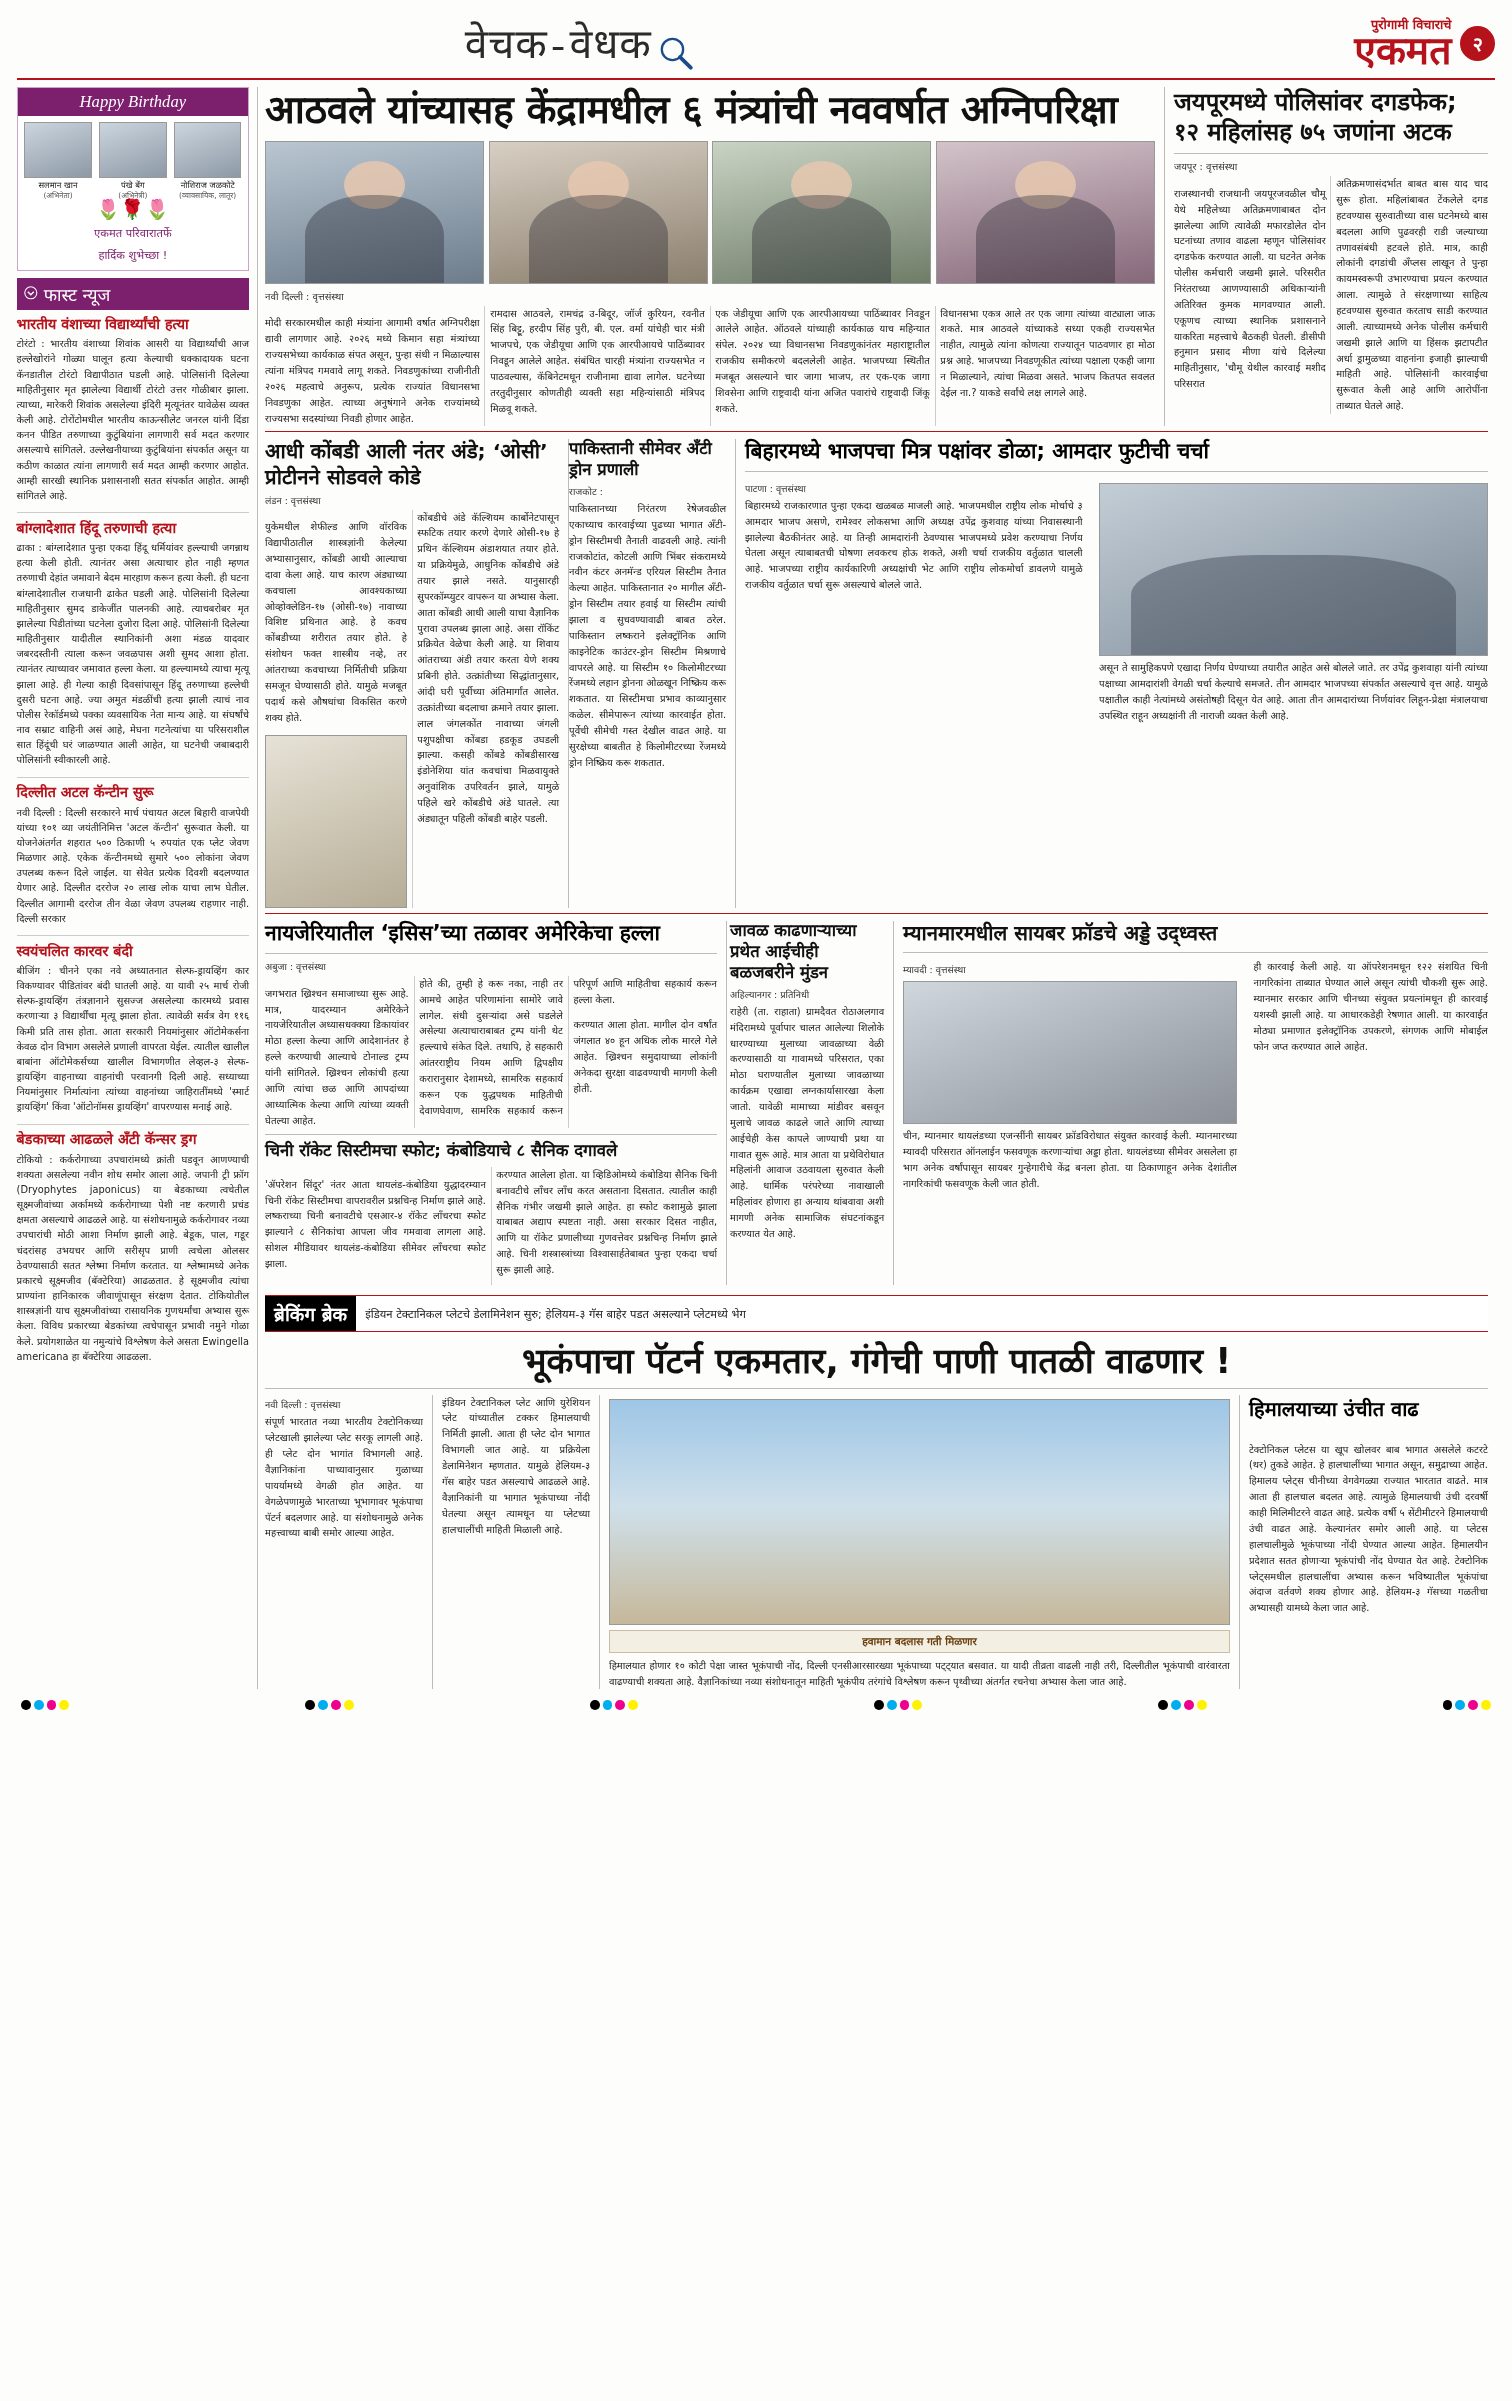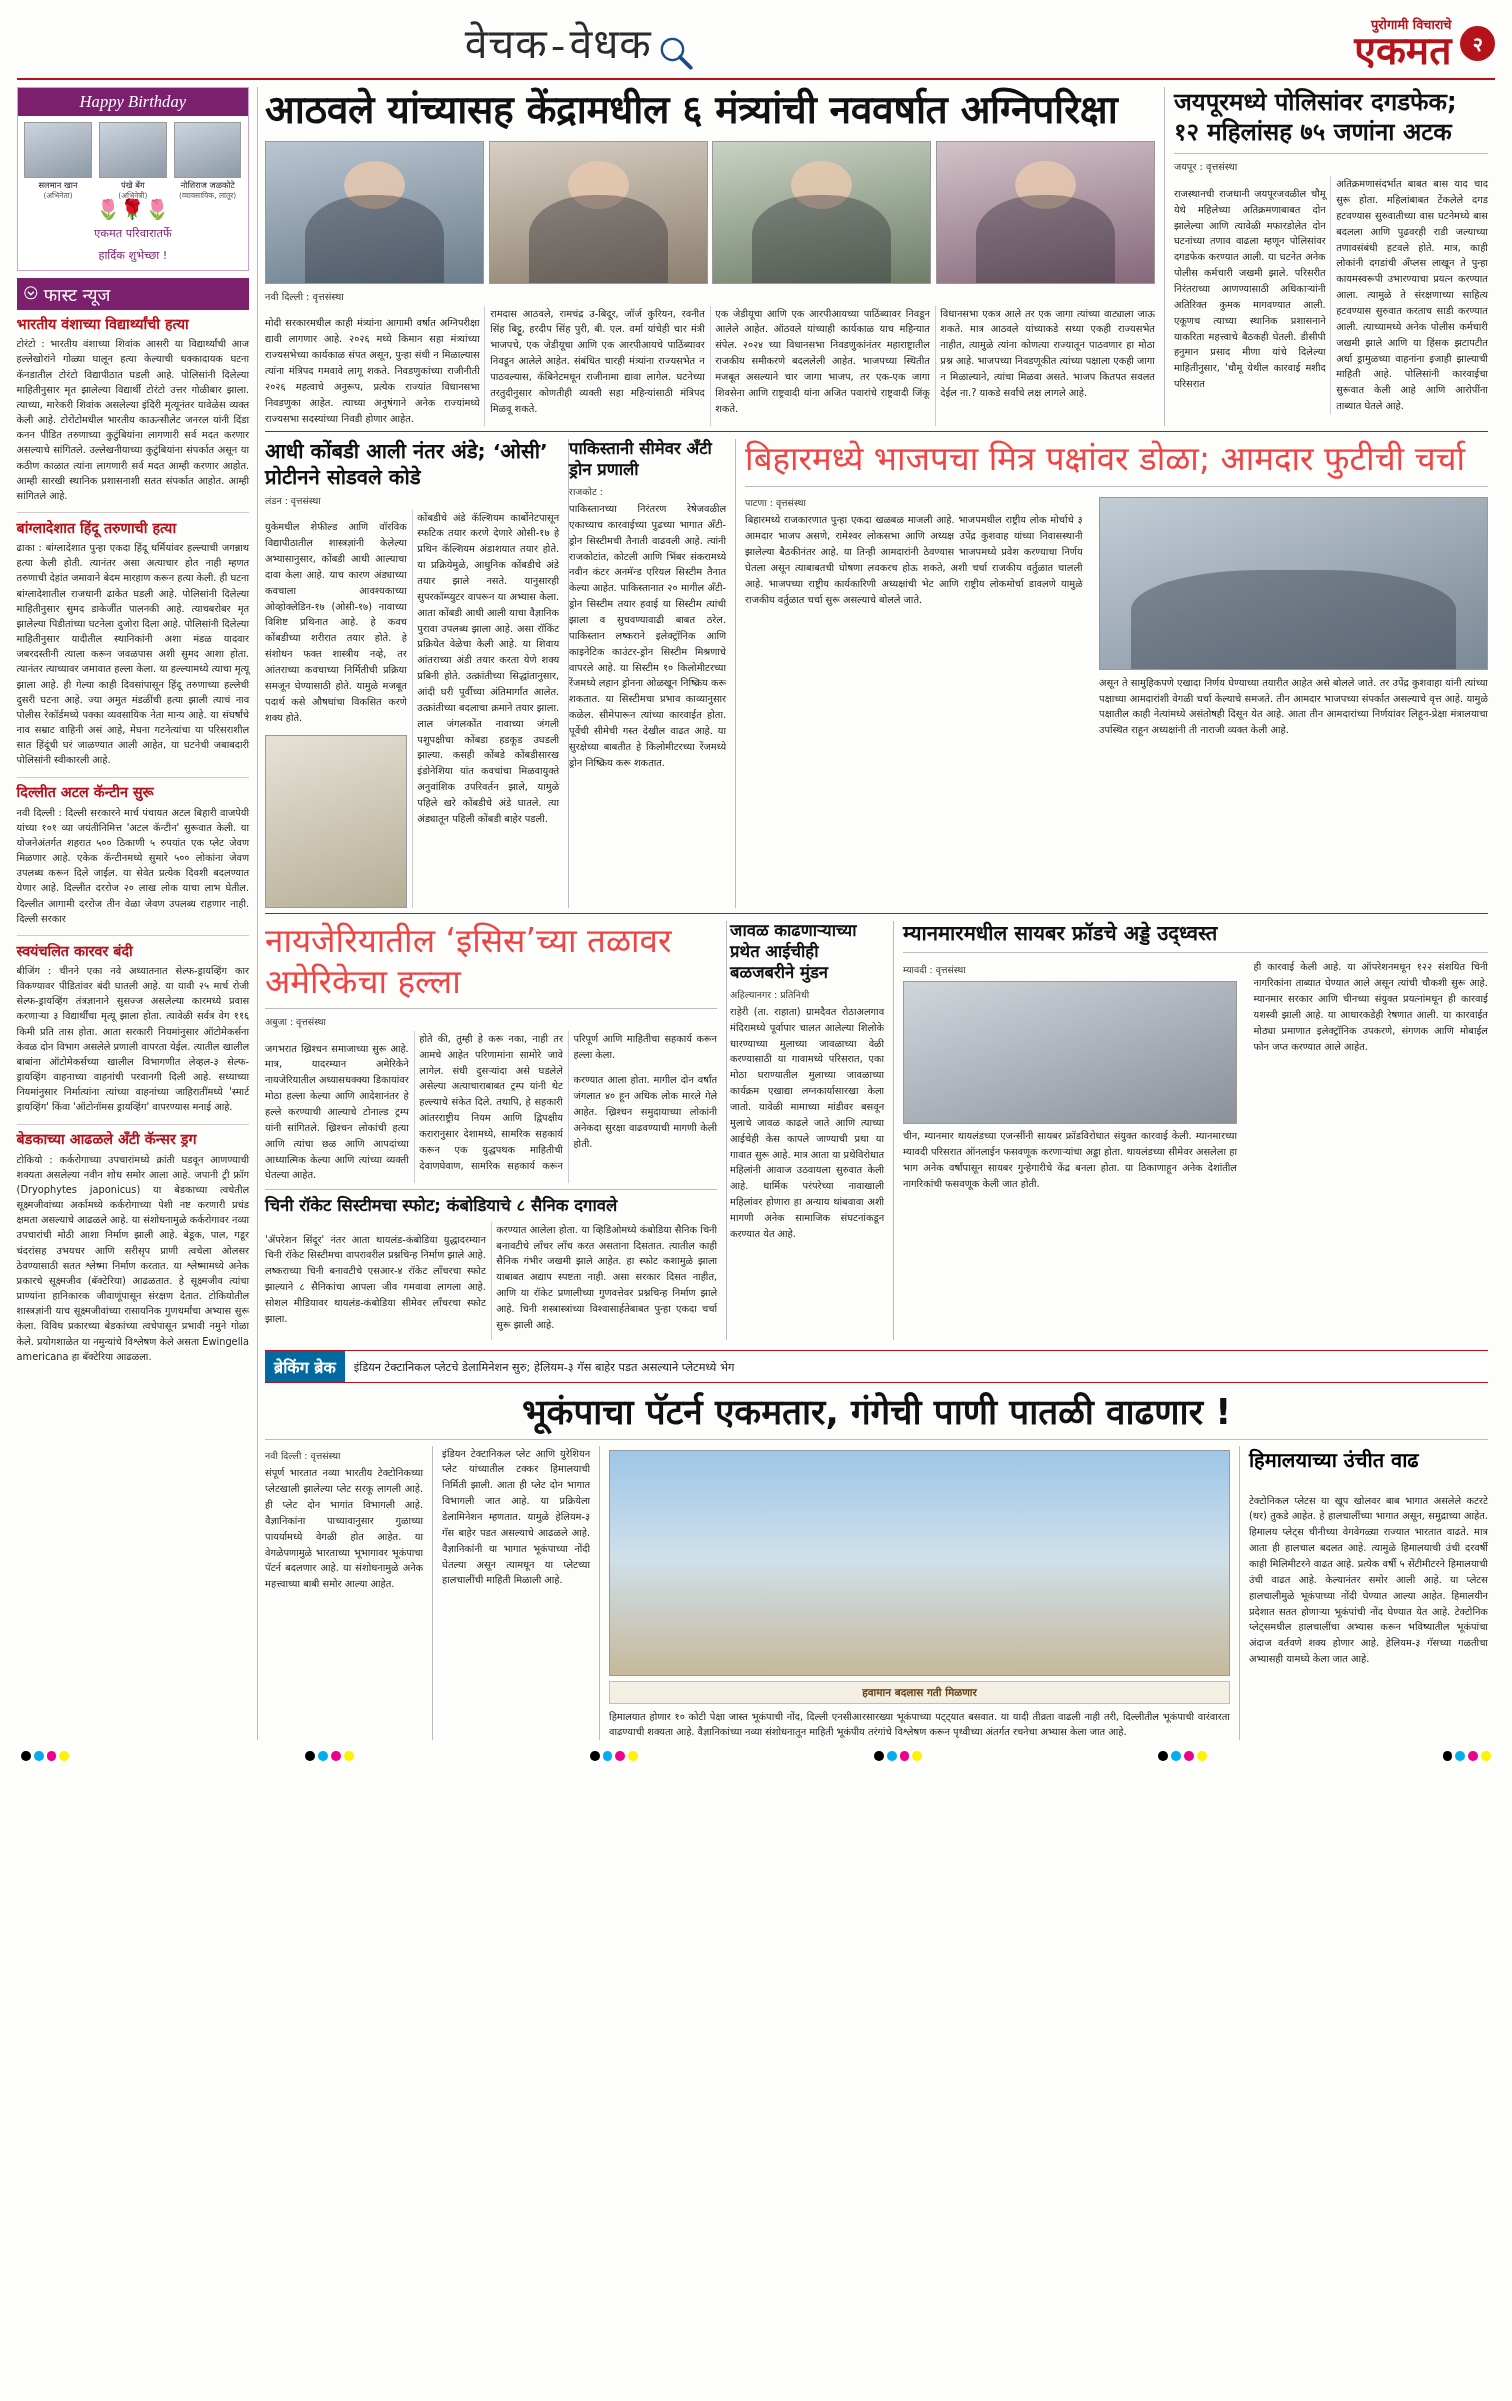--- a/index.html
+++ b/index.html
@@ -216,24 +216,24 @@
   .ph::before {
     content:"";
     position:absolute; left:36%; top:14%; width:28%; height:34%;
     background: rgba(230,200,175,.85);
     border-radius: 50%;
   }
 
   
   .sec { margin-top: 7.5px; }
   .sec-head-lg {
-    font-size: 33px;
-    font-weight: normal;
+    font-size: 21px;
+    font-weight: bold;
     line-height: 1.22;
-    color: #ef4444;
+    color: #000000;
   }
   .sec-head-md {
     font-size: 20.3px;
     font-weight: bold;
     line-height: 1.24;
     color: #111;
   }
   .sec-head-sm {
     font-size: 16.6px;
     font-weight: bold;
@@ -270,23 +270,23 @@
   
   .breaking {
     display: flex;
     align-items: center;
     border-top: 1.5px solid #b5121b;
     border-bottom: 0.8px solid #b5121b;
     margin-top: 10.5px;
     background: #fff;
   }
   .breaking .tag {
-    background: #0369a1;
+    background: #000000;
     color: #fff;
-    font-size: 16px;
+    font-size: 19px;
     font-weight: bold;
     padding: 4.5px 9px;
     white-space: nowrap;
   }
   .breaking .tick {
     font-size: 11.3px;
     padding: 4.5px 9px;
     color: #222;
   }
   .bigbottom-head {

